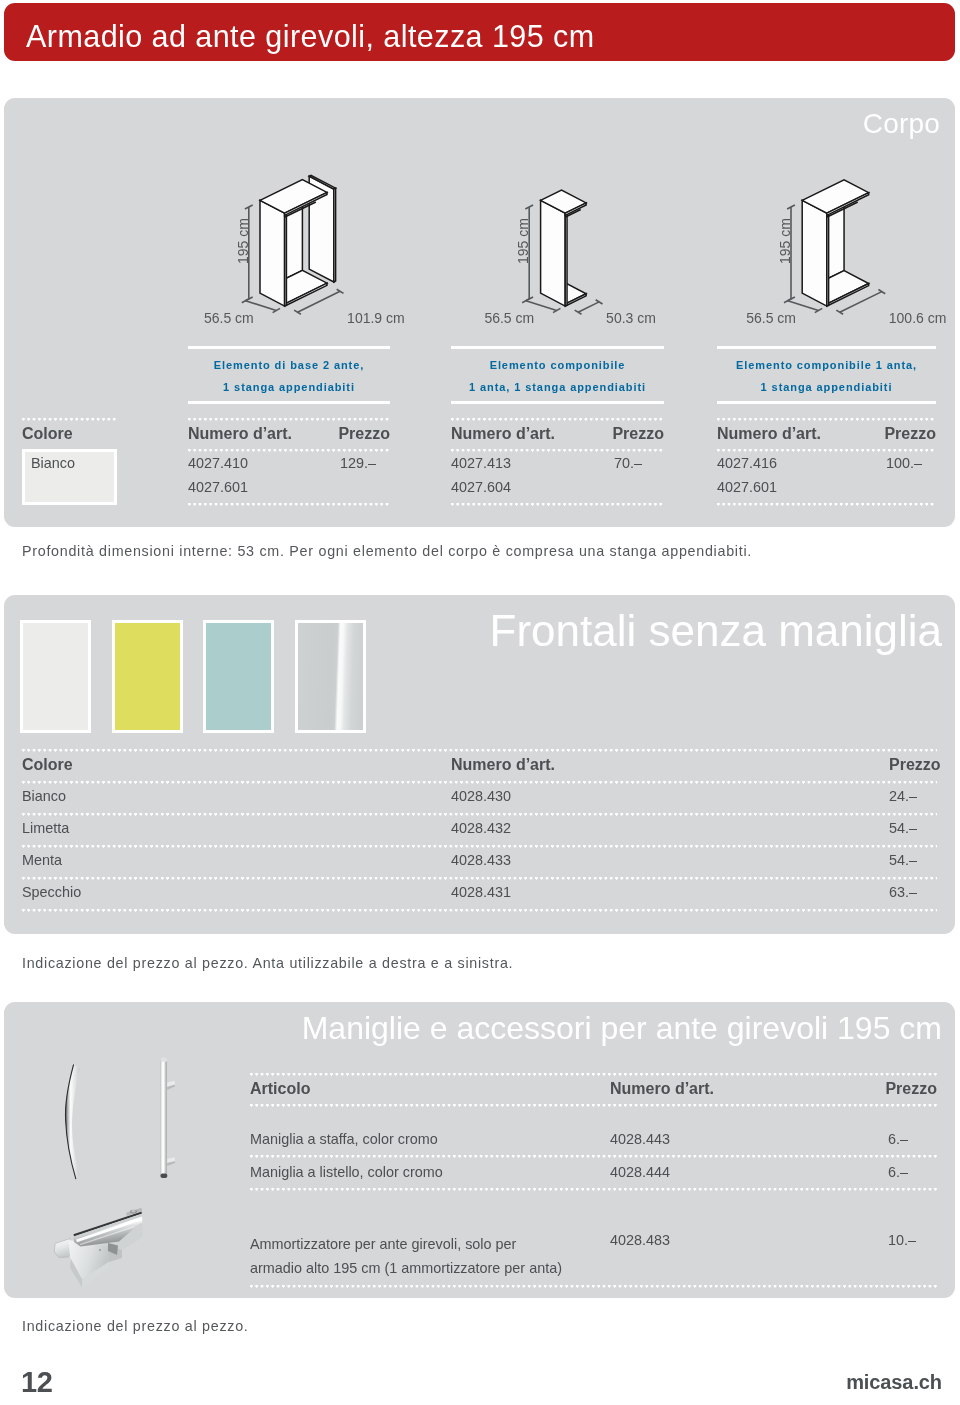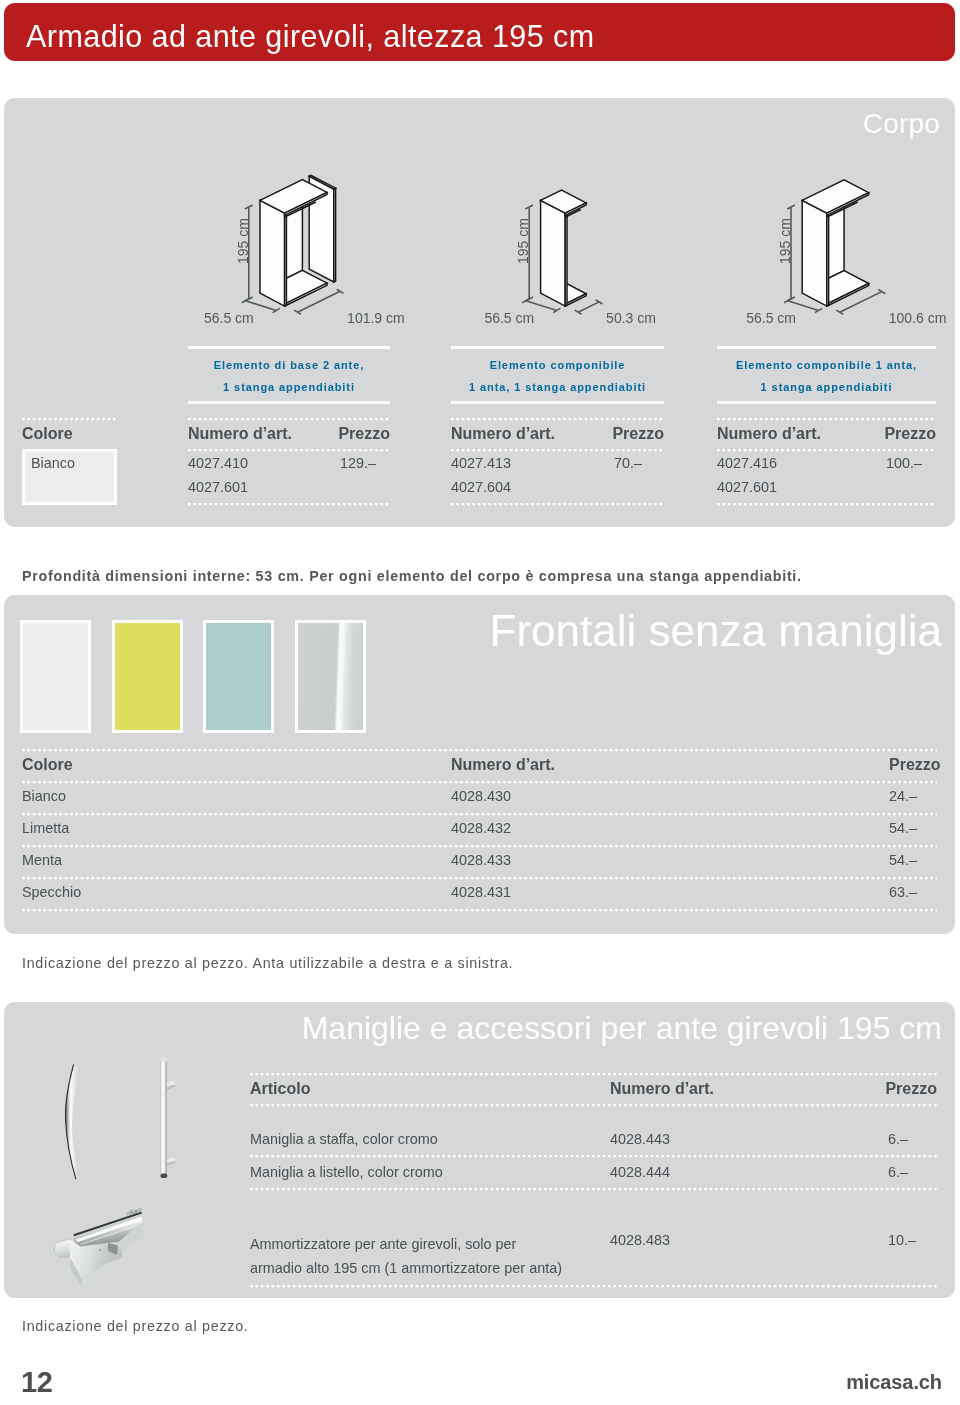--- a/index.html
+++ b/index.html
@@ -191,21 +191,21 @@
         <div class="col-head" style="left:717px;top:425px;">Numero d’art.</div>
         <div class="col-head" style="left:717px;top:425px;width:219px;text-align:right;">Prezzo</div>
         <div class="dline" style="left:717px;top:449px;width:219px;"></div>
         <div class="cell" style="left:717px;top:455px;">4027.416</div>
         <div class="cell" style="left:886px;top:455px;">100.–</div>
         <div class="cell" style="left:717px;top:479px;">4027.601</div>
         <div class="dline" style="left:717px;top:503px;width:219px;"></div>
       </div>
   </div>
 
-  <div class="note" style="left:22px;top:568px;font-weight:bold;">Profondità dimensioni interne: 53 cm. Per ogni elemento del corpo è compresa una stanga appendiabiti.</div>
+  <div class="note" style="left:22px;top:543px;">Profondità dimensioni interne: 53 cm. Per ogni elemento del corpo è compresa una stanga appendiabiti.</div>
 
   <div id="card2" class="card"></div>
   <div id="frontali">Frontali senza maniglia</div>
   <div id="swatches">
       <div class="swatchbox" style="left:20.0px;top:620px;width:71px;height:113px;">
         <i style="background:#ececeb;"></i>
       </div>
       <div class="swatchbox" style="left:111.6px;top:620px;width:71px;height:113px;">
         <i style="background:#dedd5e;"></i>
       </div>

